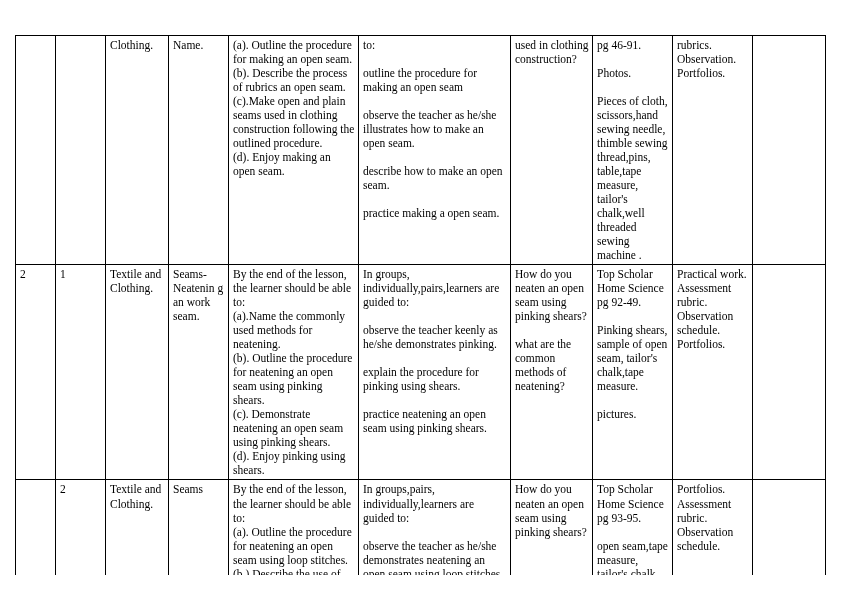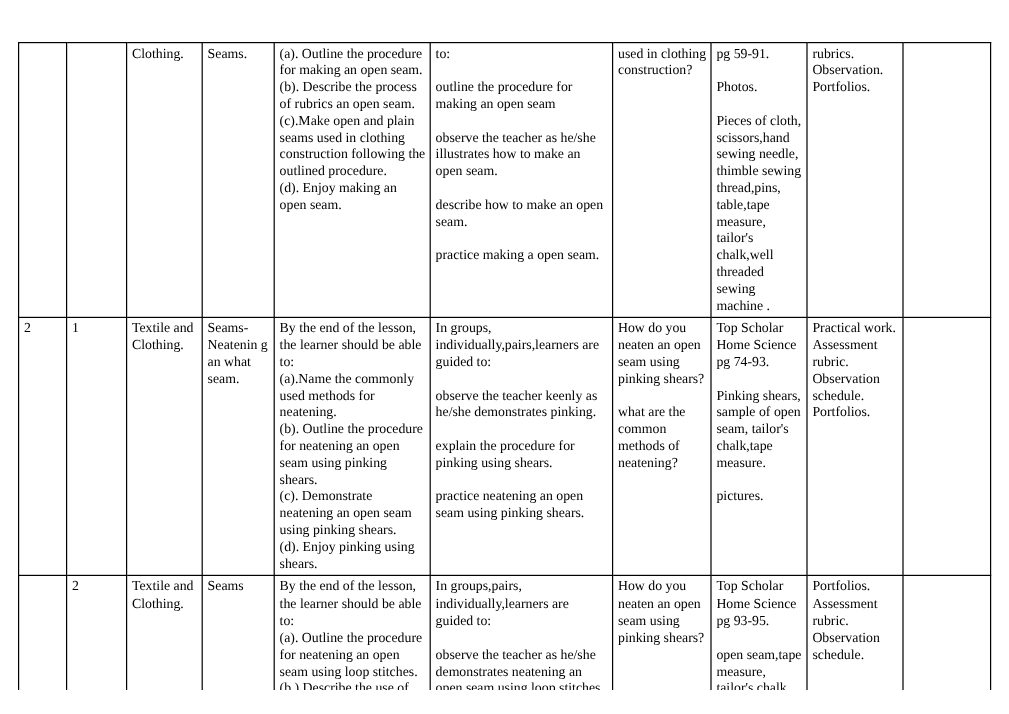--- a/index.html
+++ b/index.html
@@ -54,66 +54,66 @@
       <col style="width:82px">
       <col style="width:80px">
       <col style="width:80px">
       <col style="width:73px">
     </colgroup>
     <tbody>
       <tr class="r1">
         <td></td>
         <td></td>
         <td>Clothing.</td>
-        <td>Seams.</td>
+        <td>Name.</td>
         <td>(a). Outline the procedure for making an open seam.
 (b). Describe the process of rubrics an open seam.
 (c).Make open and plain seams used in clothing construction following the outlined procedure.
 (d). Enjoy making an open seam.</td>
         <td>to:
 
 outline the procedure for making an open seam
 
 observe the teacher as he/she illustrates how to make an open seam.
 
 describe how to make an open seam.
 
 practice making a open seam.</td>
         <td>used in clothing construction?</td>
-        <td>pg 59-91.
+        <td>pg 46-91.
 
 Photos.
 
 Pieces of cloth, scissors,hand sewing needle, thimble sewing thread,pins, table,tape measure, tailor's chalk,well threaded sewing machine .</td>
         <td>rubrics.
 Observation.
 Portfolios.</td>
         <td></td>
       </tr>
       <tr class="r2">
         <td>2</td>
         <td>1</td>
         <td>Textile and Clothing.</td>
-        <td>Seams-Neatenin g an what seam.</td>
+        <td>Seams-Neatenin g an work seam.</td>
         <td>By the end of the lesson, the learner should be able to:
 (a).Name the commonly used methods for neatening.
 (b). Outline the procedure for neatening an open seam using pinking shears.
 (c). Demonstrate neatening an open seam using pinking shears.
 (d). Enjoy pinking using shears.</td>
         <td>In groups, individually,pairs,learners are guided to:
 
 observe the teacher keenly as he/she demonstrates pinking.
 
 explain the procedure for pinking using shears.
 
 practice neatening an open seam using pinking shears.</td>
         <td>How do you neaten an open seam using pinking shears?
 
 what are the common methods of neatening?</td>
-        <td>Top Scholar Home Science pg 74-93.
+        <td>Top Scholar Home Science pg 92-49.
 
 Pinking shears, sample of open seam, tailor's chalk,tape measure.
 
 pictures.</td>
         <td>Practical work.
 Assessment rubric.
 Observation schedule.
 Portfolios.</td>
         <td></td>
       </tr>

